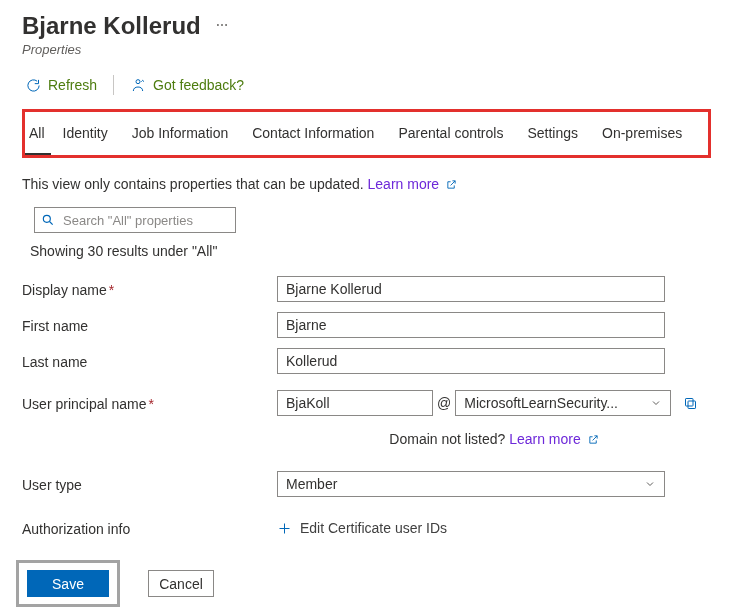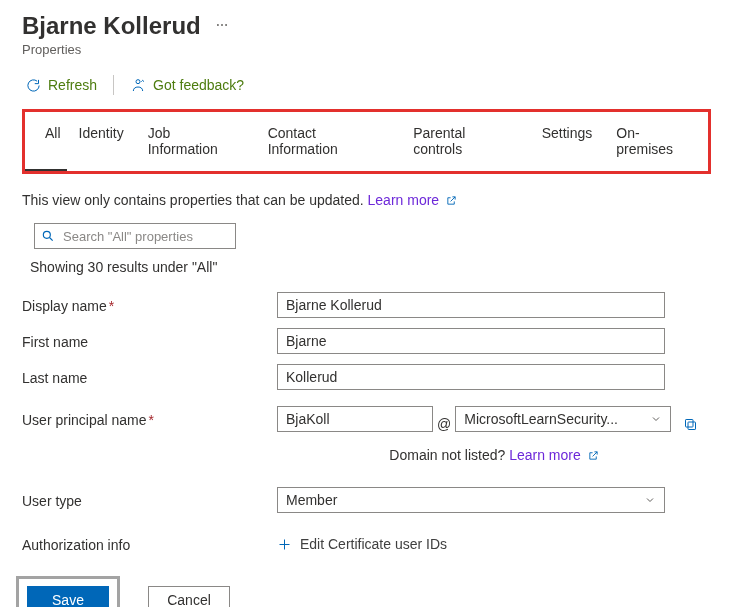--- a/index.html
+++ b/index.html
@@ -8,59 +8,59 @@
     font-family: 'Segoe UI', -apple-system, sans-serif;
     font-size: 14px;
     color: #323130;
     background: #fff;
     width: 733px;
   }
   .page { padding: 12px 22px 18px 22px; position: relative; }
   .header { display: flex; align-items: flex-start; gap: 14px; }
   .title { font-size: 24px; font-weight: 600; margin: 0; }
   .more { color: #605e5c; padding: 6px 4px 0 0; cursor: pointer; }
-  .subtitle { font-size: 13px; color: #605e5c; margin-top: 2px; }
+  .subtitle { font-size: 13px; color: #605e5c; margin-top: 2px; font-style: italic; }
   .toolbar { display: flex; align-items: center; gap: 6px; margin-top: 16px; font-size: 14px; }
   .tb-btn { display: inline-flex; align-items: center; gap: 7px; padding: 4px 4px; color: #4d7c0f; cursor: pointer; }
   .tb-sep { width: 1px; height: 20px; background: #c8c6c4; margin: 0 6px; }
   .icon { display: inline-flex; align-items: center; justify-content: center; }
   .tbl-wrap { border: 3px solid #e3302d; margin-top: 12px; padding: 0; }
   .tabs { display: flex; gap: 0; }
   .tab { padding: 13px 12px 12px 12px; font-size: 14px; color: #323130; cursor: pointer; border-bottom: 2px solid transparent; }
   .tab.active { color: #323130; border-bottom-color: #323130; font-weight: 400; }
-  .tabs .tab:first-child { padding-left: 20px; padding-right: 6px; }
+  .tabs .tab:first-child { padding-left: 4px; padding-right: 6px; }
   .info { margin-top: 18px; font-size: 14px; color: #323130; }
   .link { color: #6d28d9; cursor: pointer; }
   .ext-icon { display: inline-block; vertical-align: -1px; margin-left: 3px; }
   .searchbox { margin-top: 14px; margin-left: 12px; width: 202px; height: 26px; border: 1px solid #8a8886; display: flex; align-items: center; padding: 0 6px; gap: 6px; }
   .searchbox input { border: 0; outline: 0; width: 100%; font-size: 13px; color: #323130; }
   .searchbox input::placeholder { color: #8a8886; }
   .results-text { margin: 10px 0 12px 8px; font-size: 14px; }
   .fields { margin-top: 6px; }
   .row { display: flex; align-items: center; min-height: 36px; }
   .label { width: 255px; font-size: 14px; padding-top: 2px; }
   .req { color: #a4262c; margin-left: 2px; }
   input.ti, .selectbox { height: 26px; border: 1px solid #8a8886; padding: 2px 8px; font-size: 14px; color: #323130; background: #fff; }
   .w-wide { width: 388px; }
-  .upn-row-inputs { display: flex; align-items: flex-end; gap: 4px; }
+  .upn-row-inputs { display: flex; align-items: center; gap: 4px; }
   .upn-local { width: 156px; }
   .at { color: #323130; }
   .sel-wrap { position: relative; width: 216px; }
   .selectbox { width: 100%; display: flex; align-items: center; justify-content: space-between; cursor: pointer; }
   .chev { color: #605e5c; }
   .copy-icon { color: #0067b8; cursor: pointer; margin-left: 8px; }
   .domain-hint { margin: 10px 0 18px 0; text-align: center; padding-left: 255px; }
   .utype { width: 388px; display: flex; align-items: center; justify-content: space-between; height: 26px; border: 1px solid #8a8886; padding: 2px 8px; font-size: 14px; cursor: pointer; }
   .auth-row { margin-top: 8px; }
   .plus-link { display: inline-flex; align-items: center; gap: 8px; color: #0067b8; cursor: pointer; }
   .plus-link .lbl { color: #404040; }
   .footer { display: flex; align-items: center; gap: 28px; margin-top: 14px; margin-left: -6px; }
   .save-wrap { border: 3px solid #a3a3a3; padding: 7px 8px 7px 8px; }
   .btn-primary { background: #0067b8; color: #fff; border: 0; width: 82px; height: 27px; font-size: 14px; cursor: pointer; }
-  .btn-secondary { background: #fff; color: #323130; border: 1px solid #8a8886; width: 82px; height: 27px; font-size: 14px; cursor: pointer; }
+  .btn-secondary { background: #fff; color: #323130; border: 1px solid #8a8886; width: 66px; height: 27px; font-size: 14px; cursor: pointer; }
 </style>
 </head>
 <body>
 
 <div class="page">
 
   <div class="header">
     <h1 class="title">Bjarne Kollerud</h1>
     <span class="more icon">
       <svg width="14" height="14" viewBox="0 0 24 24" fill="#605e5c">

